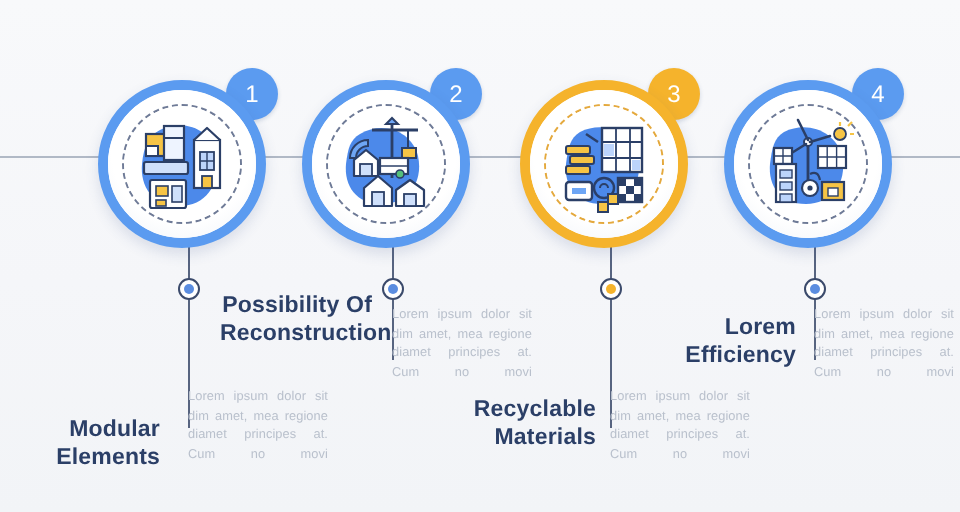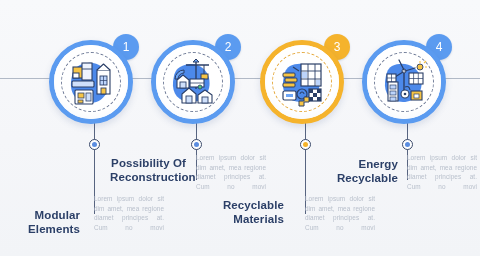--- a/index.html
+++ b/index.html
@@ -298,22 +298,22 @@
     </div>
 
   <div class="drop" style="left:407px; top:118px; height:62px;"></div>
   <div class="dot" style="left:402px; top:139px;">
       <i></i>
     </div>
 
   <div class="txt-title" style="left:2px; top:208px; width:78px;">Modular Elements</div>
   <div class="txt-body" style="left:94px; top:194px; width:70px;">Lorem ipsum dolor sit dim amet, mea regione diamet principes at. Cum no movi</div>
 
-  <div class="txt-title" style="left:110px; top:156px; width:76px;">Possibility Of Reconstruction</div>
+  <div class="txt-title" style="left:110px; top:146px; width:76px;">Possibility Of Reconstruction</div>
   <div class="txt-body" style="left:196px; top:153px; width:70px;">Lorem ipsum dolor sit dim amet, mea regione diamet principes at. Cum no movi</div>
 
-  <div class="txt-title" style="left:206px; top:198px; width:78px;">Recyclable Materials</div>
+  <div class="txt-title" style="left:220px; top:198px; width:78px;">Recyclable Materials</div>
   <div class="txt-body" style="left:305px; top:194px; width:70px;">Lorem ipsum dolor sit dim amet, mea regione diamet principes at. Cum no movi</div>
 
-  <div class="txt-title" style="left:322px; top:157px; width:76px;">Energy Recyclable</div>
+  <div class="txt-title" style="left:322px; top:157px; width:76px;">Lorem Efficiency</div>
   <div class="txt-body" style="left:407px; top:153px; width:70px;">Lorem ipsum dolor sit dim amet, mea regione diamet principes at. Cum no movi</div>
 
 </div>
 
 </body></html>

